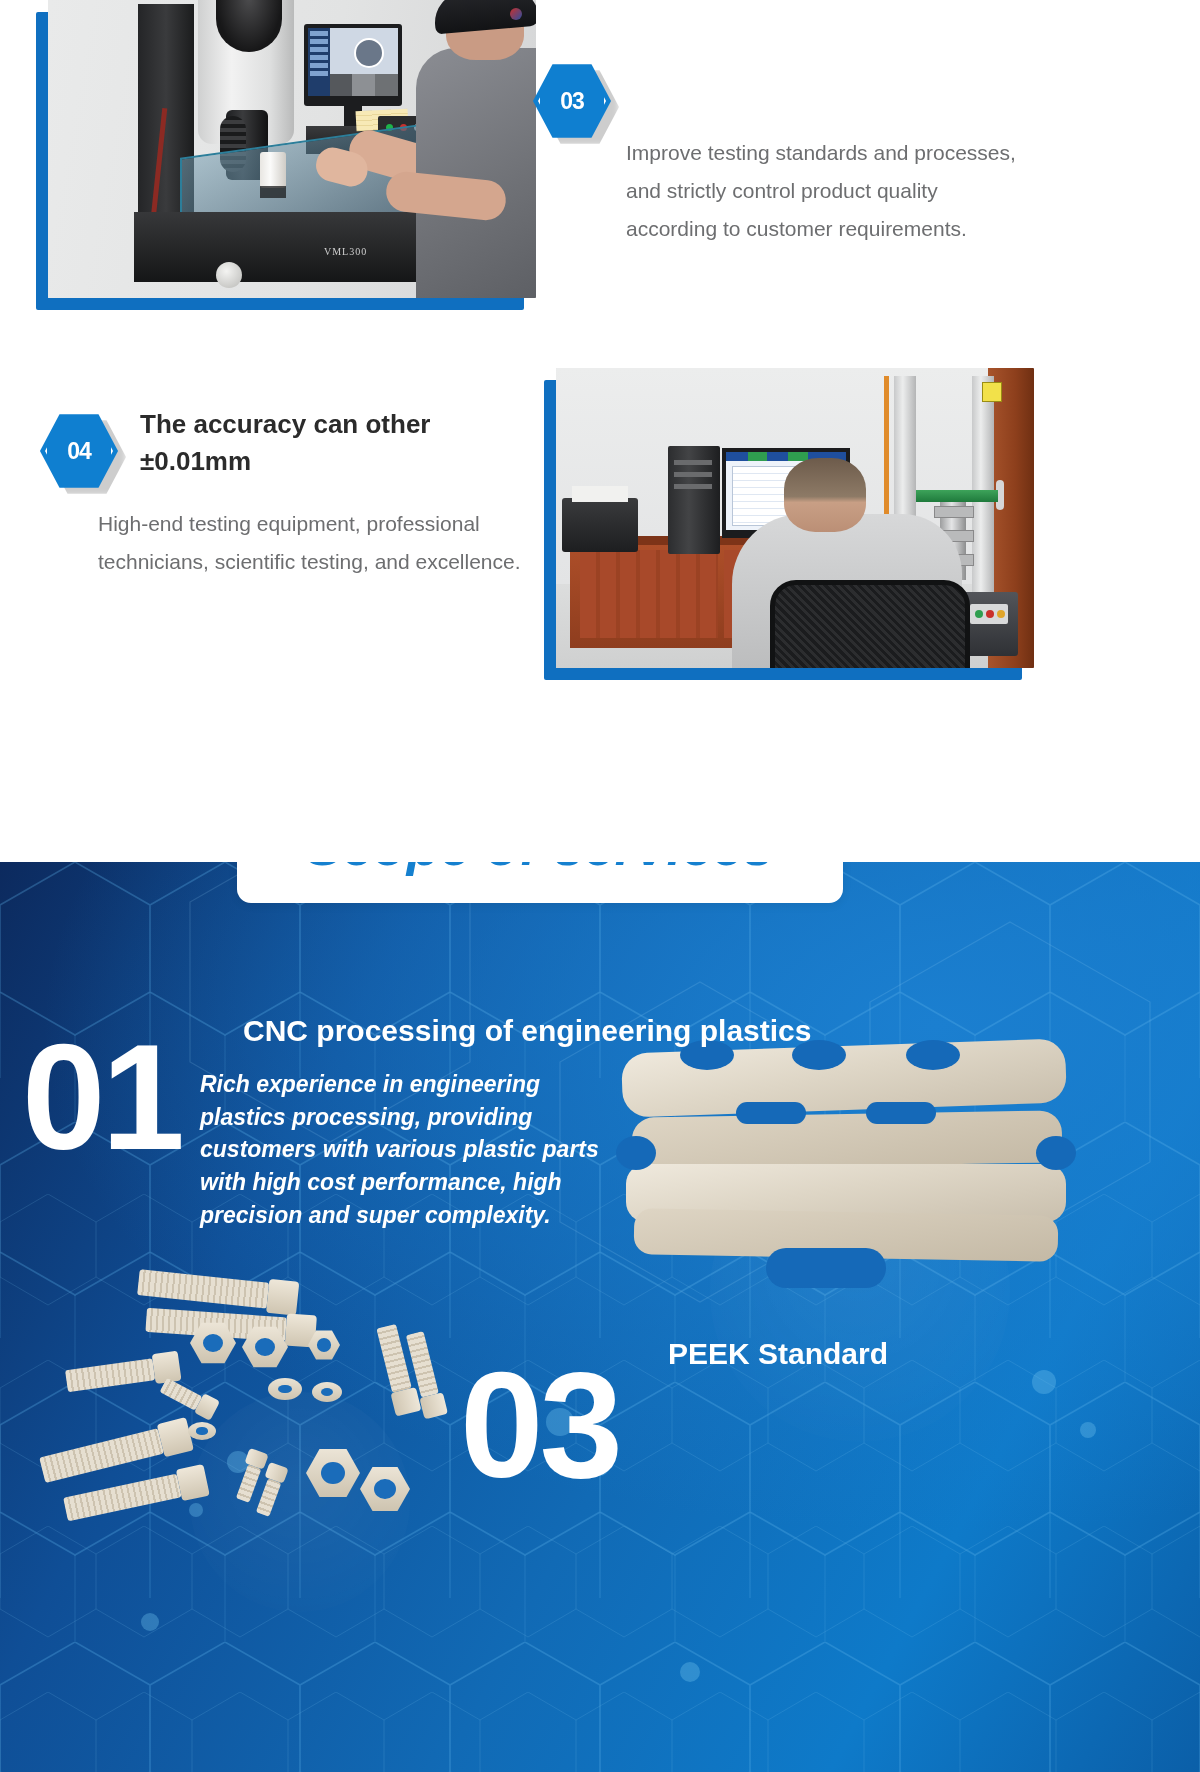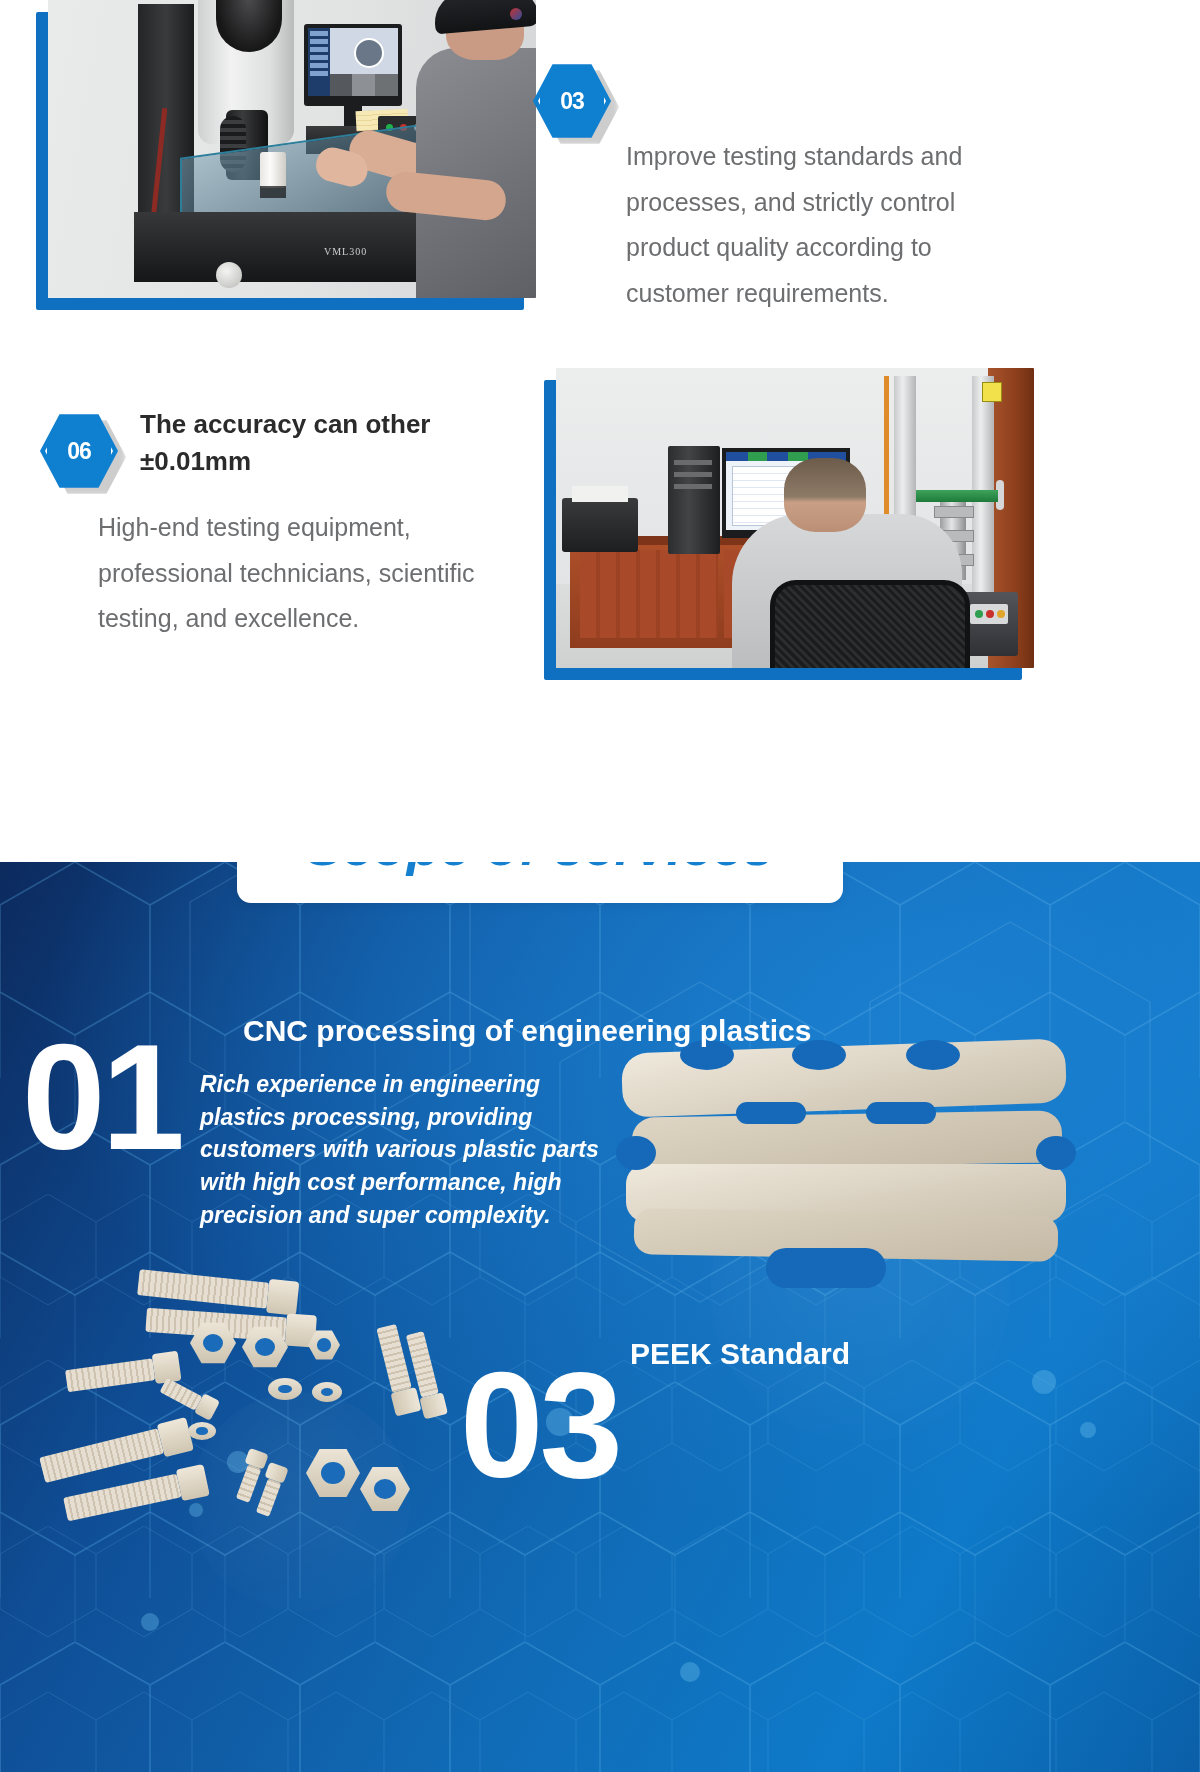--- a/index.html
+++ b/index.html
@@ -154,21 +154,21 @@
     clip-path:polygon(25% 3%,75% 3%,100% 50%,75% 97%,25% 97%,0% 50%);
   }
   .hex-badge .hex-num{
     position:absolute;left:0;top:0;width:78px;height:78px;
     display:flex;align-items:center;justify-content:center;
     color:#ffffff;font-size:23px;font-weight:bold;letter-spacing:-1px;
   }
 
   
   .feat-title{position:absolute;color:#2b2b2b;font-size:26px;font-weight:bold;line-height:1.42;}
-  .feat-body{position:absolute;color:#6d6e70;font-size:25px;line-height:1.82;}
+  .feat-body{position:absolute;color:#6d6e70;font-size:21px;line-height:1.82;}
 
   #badge-03{left:533px;top:62px;}
   #title-03{left:648px;top:80px;width:370px;}
   #body-03{left:626px;top:134px;width:390px;}
 
   #badge-04{left:40px;top:412px;}
   #title-04{left:140px;top:406px;width:380px;}
   #body-04{left:98px;top:505px;width:430px;}
 
   
@@ -194,21 +194,21 @@
   .big-num{position:absolute;color:#ffffff;font-weight:bold;line-height:1;
     font-family:"Liberation Sans","DejaVu Sans",sans-serif;}
   #num-01{left:22px;top:1030px;font-size:150px;letter-spacing:-4px;}
   #num-02{left:460px;top:1350px;font-size:150px;letter-spacing:-4px;}
 
   .svc-title{position:absolute;color:#ffffff;font-weight:bold;font-size:30px;line-height:1.25;}
   .svc-body{position:absolute;color:#ffffff;font-size:23px;font-weight:bold;line-height:1.42;font-style:italic;}
 
   #svc-title-01{left:200px;top:1012px;width:760px;}
   #svc-body-01{left:200px;top:1068px;width:420px;}
-  #svc-title-02{left:630px;top:1335px;width:430px;}
+  #svc-title-02{left:668px;top:1335px;width:430px;}
   #svc-body-02{left:652px;top:1385px;width:420px;}
 
   
   .peek-part{position:absolute;left:616px;top:1040px;width:456px;height:234px;}
   .pp{position:absolute;background:linear-gradient(170deg,#efe9dd,#ded6c6 45%,#c9bfad);border-radius:10px;}
   .pp-dark{background:linear-gradient(170deg,#ded5c4,#c4b9a5);}
   .pp-row1{left:6px;top:6px;width:444px;height:64px;border-radius:26px;transform:rotate(-2deg);}
   .pp-row2{left:16px;top:74px;width:430px;height:52px;border-radius:22px;transform:rotate(-1deg);}
   .pp-row3{left:10px;top:124px;width:440px;height:58px;border-radius:20px;}
   .pp-row4{left:18px;top:172px;width:424px;height:46px;border-radius:18px;transform:rotate(1deg);}
@@ -290,21 +290,21 @@
       <div class="hex-outer"></div>
       <div class="hex-inner"></div>
       <div class="hex-num">03</div>
     </div>
     <div class="feat-body" id="body-03">Improve testing standards and processes, and strictly control product quality according to customer requirements.</div>
 
     <div class="hex-badge" id="badge-04">
       <div class="hex-shadow"></div>
       <div class="hex-outer"></div>
       <div class="hex-inner"></div>
-      <div class="hex-num">06</div>
+      <div class="hex-num">04</div>
     </div>
     <div class="feat-title" id="title-04">The accuracy can other ±0.01mm</div>
     <div class="feat-body" id="body-04">High-end testing equipment, professional technicians, scientific testing, and excellence.</div>
 
     <div class="photo-frame" id="photo-accuracy">
       <div class="frame-accent"></div>
       <div class="photo">
         <div class="scene-lab">
           <div class="lab-wall"></div>
           <div class="lab-floor"></div>

